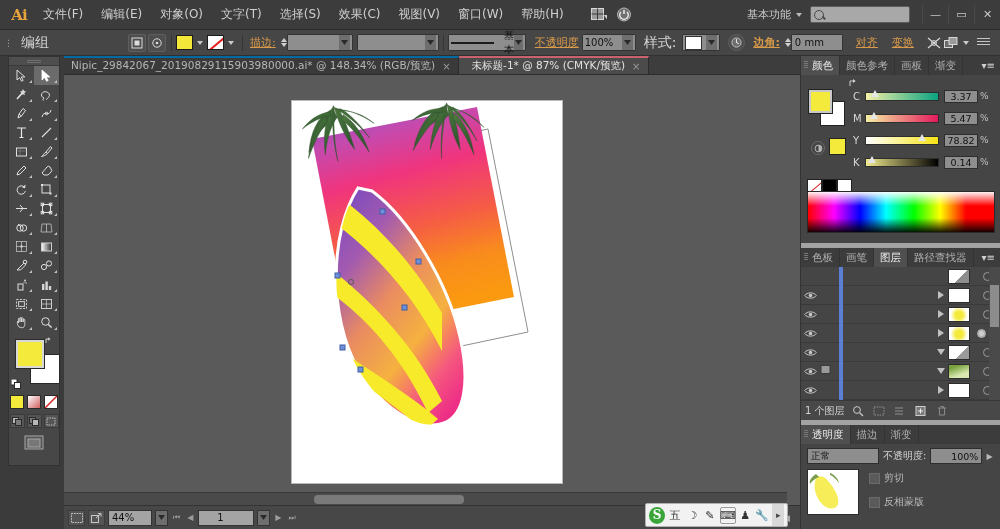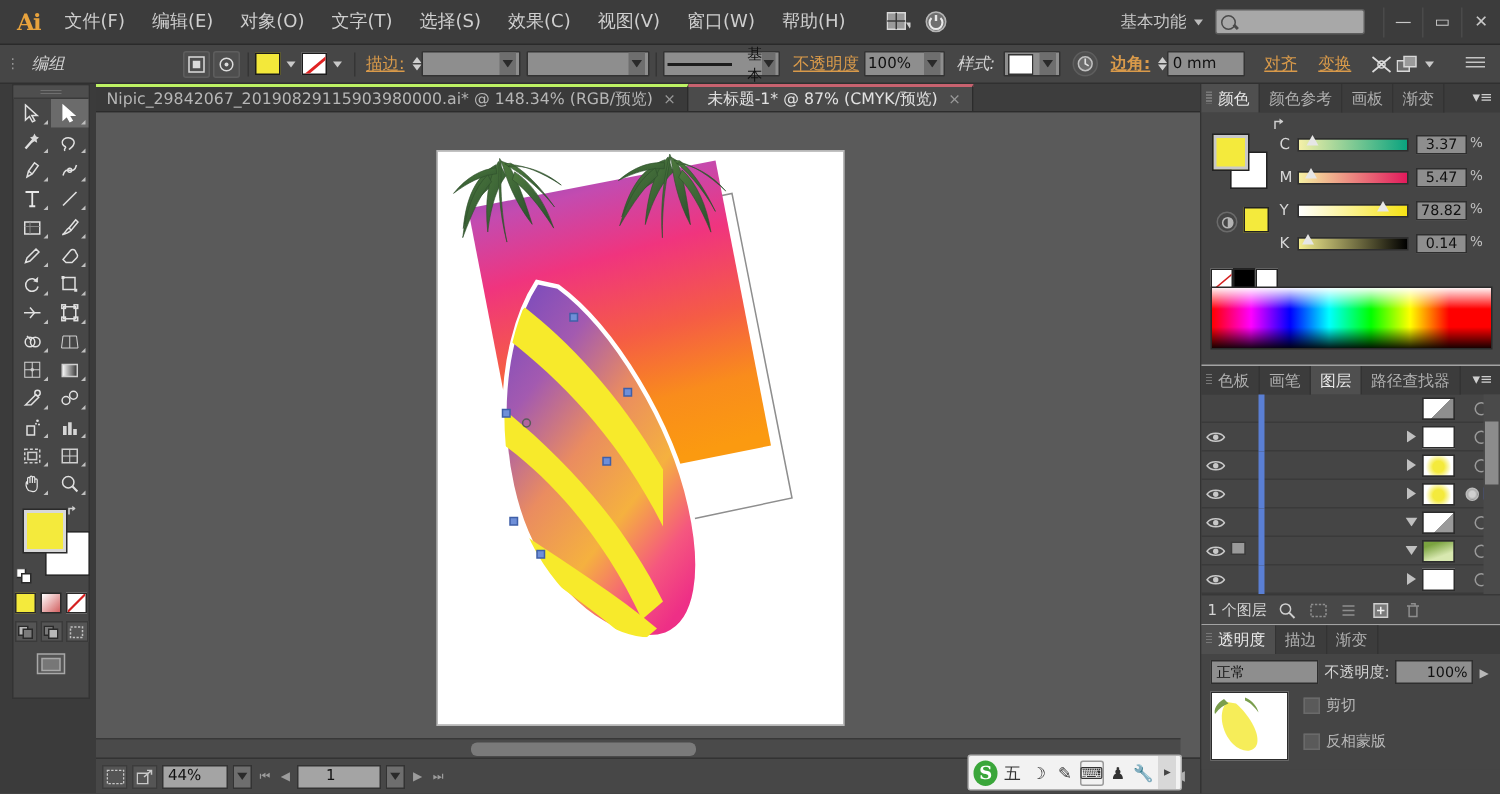--- a/index.html
+++ b/index.html
@@ -48,21 +48,21 @@
     color: #c8c8c8; font-size: 11px; border-left: 1px solid #4a4a4a;
   }
   .mb-icon { width: 24px; height: 22px; display:flex; align-items:center; justify-content:center; margin-left:2px; }
 
   
   .ctrlbar {
     position: absolute; left: 0; top: 30px; width: 1000px; height: 26px;
     background: #464646; border-bottom: 1px solid #303030;
     display: flex; align-items: center; padding: 0 4px;
   }
-  .cb-label { font-size: 11px; color: #d2d2d2; padding: 0 6px; white-space: nowrap; font-style: italic; }
+  .cb-label { font-size: 14px; color: #d2d2d2; padding: 0 6px; white-space: nowrap; }
   .cb-label-orange { font-size: 11px; color: #d99a4a; padding: 0 3px; white-space: nowrap; text-decoration: underline; }
   .cb-sep { width: 1px; height: 16px; background: #353535; margin: 0 4px; }
   .cb-btn {
     width: 18px; height: 18px; border: 1px solid #5e5e5e; background: #4e4e4e;
     display: flex; align-items: center; justify-content: center; margin: 0 1px; border-radius: 2px;
   }
   .sw {
     width: 17px; height: 15px; border: 1px solid #1c1c1c; display:inline-block; vertical-align: middle;
   }
   .sw-yellow { background: #f3e83a; }
@@ -88,21 +88,21 @@
   .spin .dn { border-top:4px solid #cfcfcf; }
 
   
   .tabbar {
     position: absolute; left: 64px; top: 56px; width: 736px; height: 19px;
     background: #3d3d3d; border-bottom: 1px solid #2c2c2c; display: flex; align-items: stretch;
   }
   .doctab {
     display: flex; align-items: center; padding: 0 7px; font-size: 10.5px;
     color: #b6b6b6; background: #3a3a3a; border-right: 1px solid #2c2c2c;
-    border-top: 2px solid #bef264; white-space: nowrap;
+    border-top: 2px solid #0369a1; white-space: nowrap;
   }
   .doctab.active { background: #4b4b4b; color: #e2e2e2; border-top-color: #c8626f; padding-left: 13px; }
   .tabclose { margin-left: 7px; color: #9a9a9a; font-size: 10px; }
 
   
   .toolbox {
     position: absolute; left: 8px; top: 56px; width: 52px; height: 410px;
     background: #474747; border: 1px solid #333;
   }
   .tb-grip { height: 9px; background: #4e4e4e; border-bottom:1px solid #3a3a3a;
@@ -170,21 +170,21 @@
      display:flex; align-items:center; padding-left:18px; border:1px solid #333; }
   .sb-status { margin-left: auto; margin-right: 6px; font-size: 11px; color: #d4d4d4; }
   .sb-arrows { display:flex; gap:8px; color:#b0b0b0; font-size:9px; margin-right: 6px;}
   .navtri { color:#9c9c9c; font-size:8px; padding:0 2px; }
 
   
   .rightdock {
     position: absolute; right: 0; top: 56px; width: 200px; bottom: 0;
     background: #454545; border-left: 1px solid #333;
   }
-  .panel { border-bottom: 1px solid #a3a3a3; background: #454545; }
+  .panel { border-bottom: 5px solid #a3a3a3; background: #454545; }
   .paneltabs {
     display: flex; align-items: stretch; height: 19px; background: #3c3c3c; position: relative;
   }
   .ptab {
     display: flex; align-items: center; padding: 0 6px; font-size: 10.5px; color: #b0b0b0;
     border-right: 1px solid #333; background: #3c3c3c; white-space: nowrap;
   }
   .ptab.active { background: #4f4f4f; color: #e8e8e8; }
   .ptab.firstgrip { padding-left: 11px; position: relative; }
   .ptab.firstgrip::before { content:''; position:absolute; left:3px; top:5px; width:4px; height:8px;

